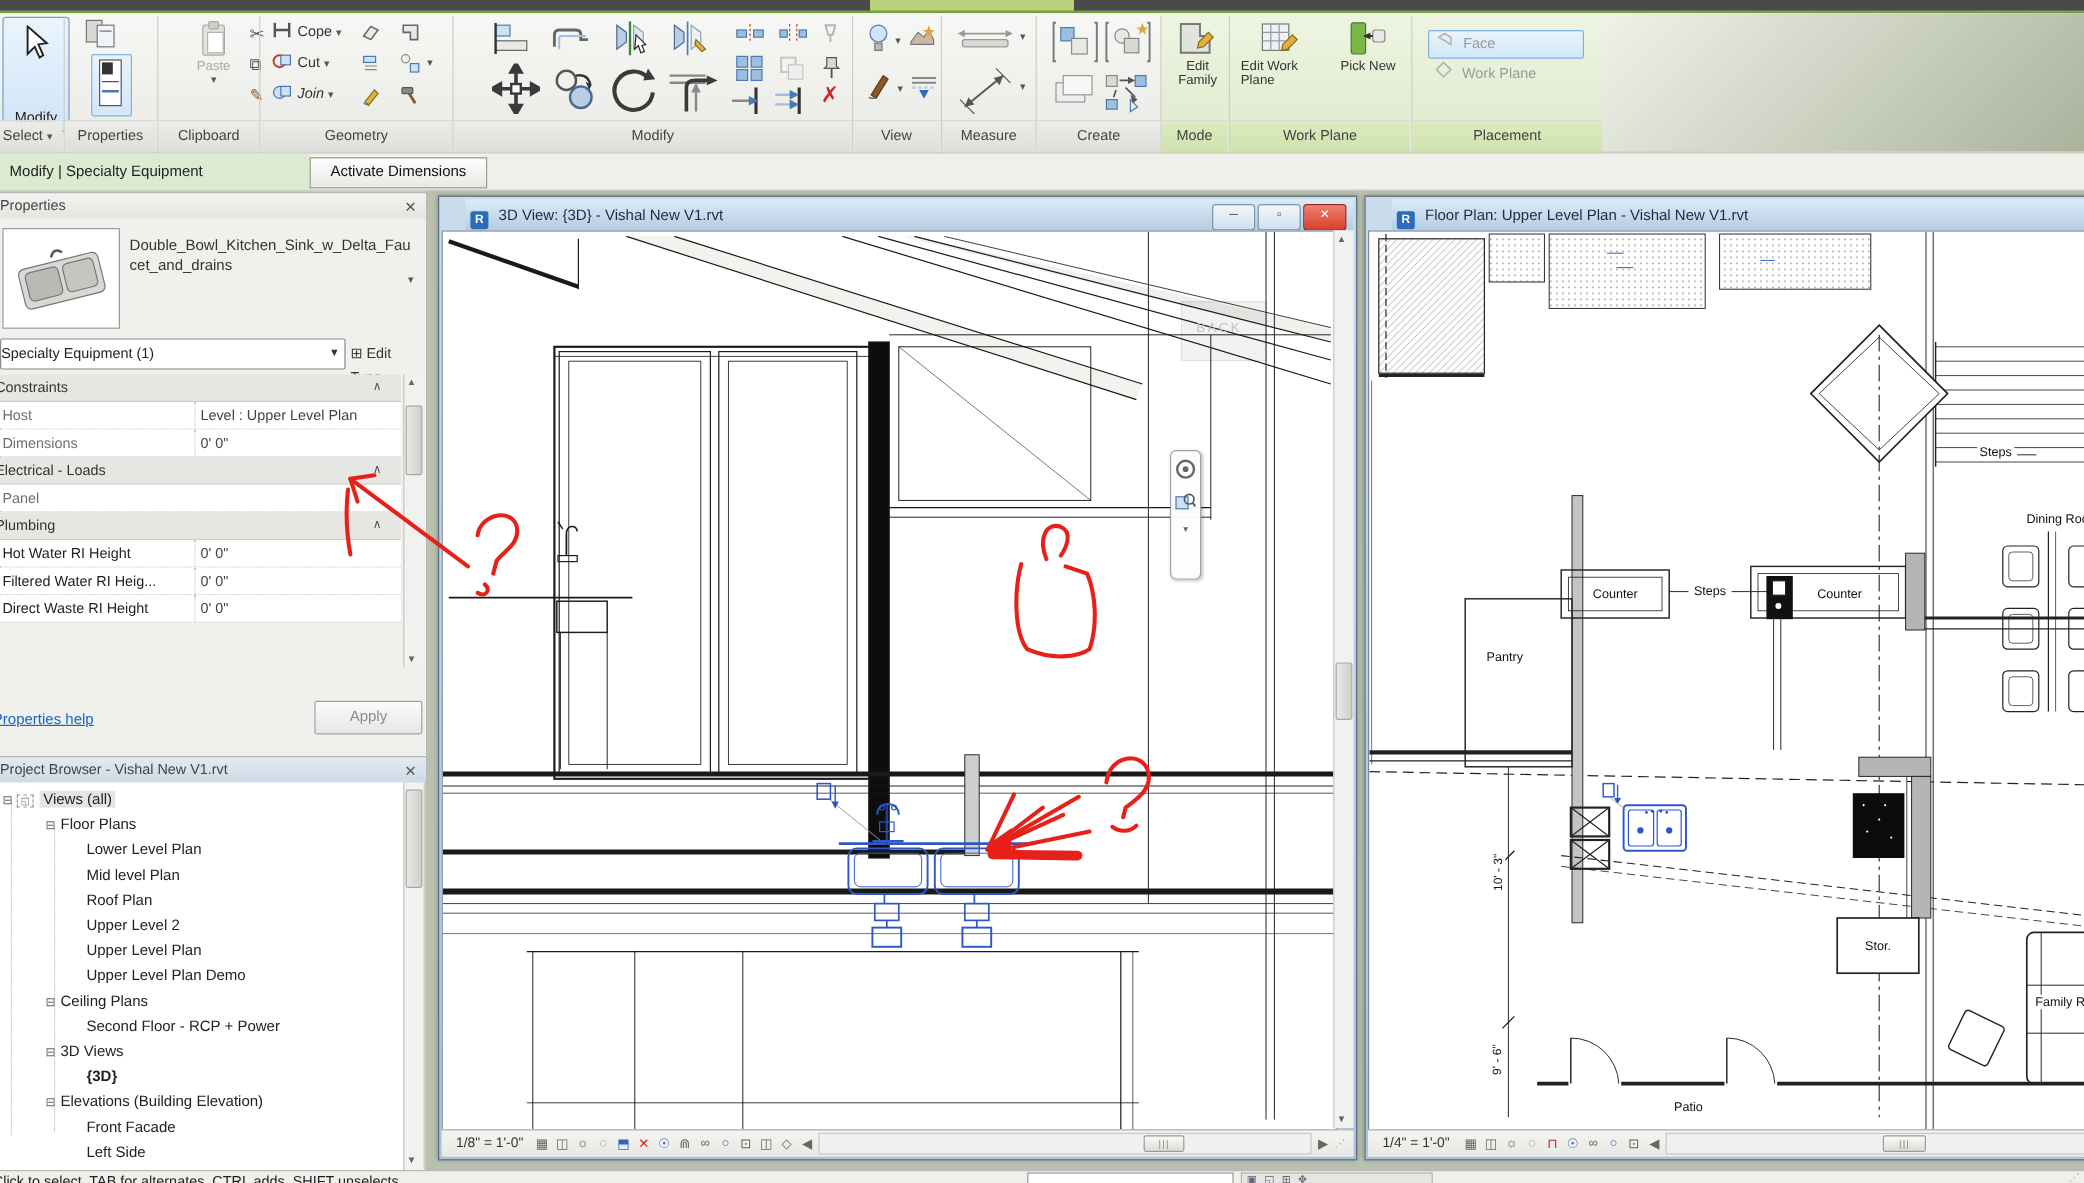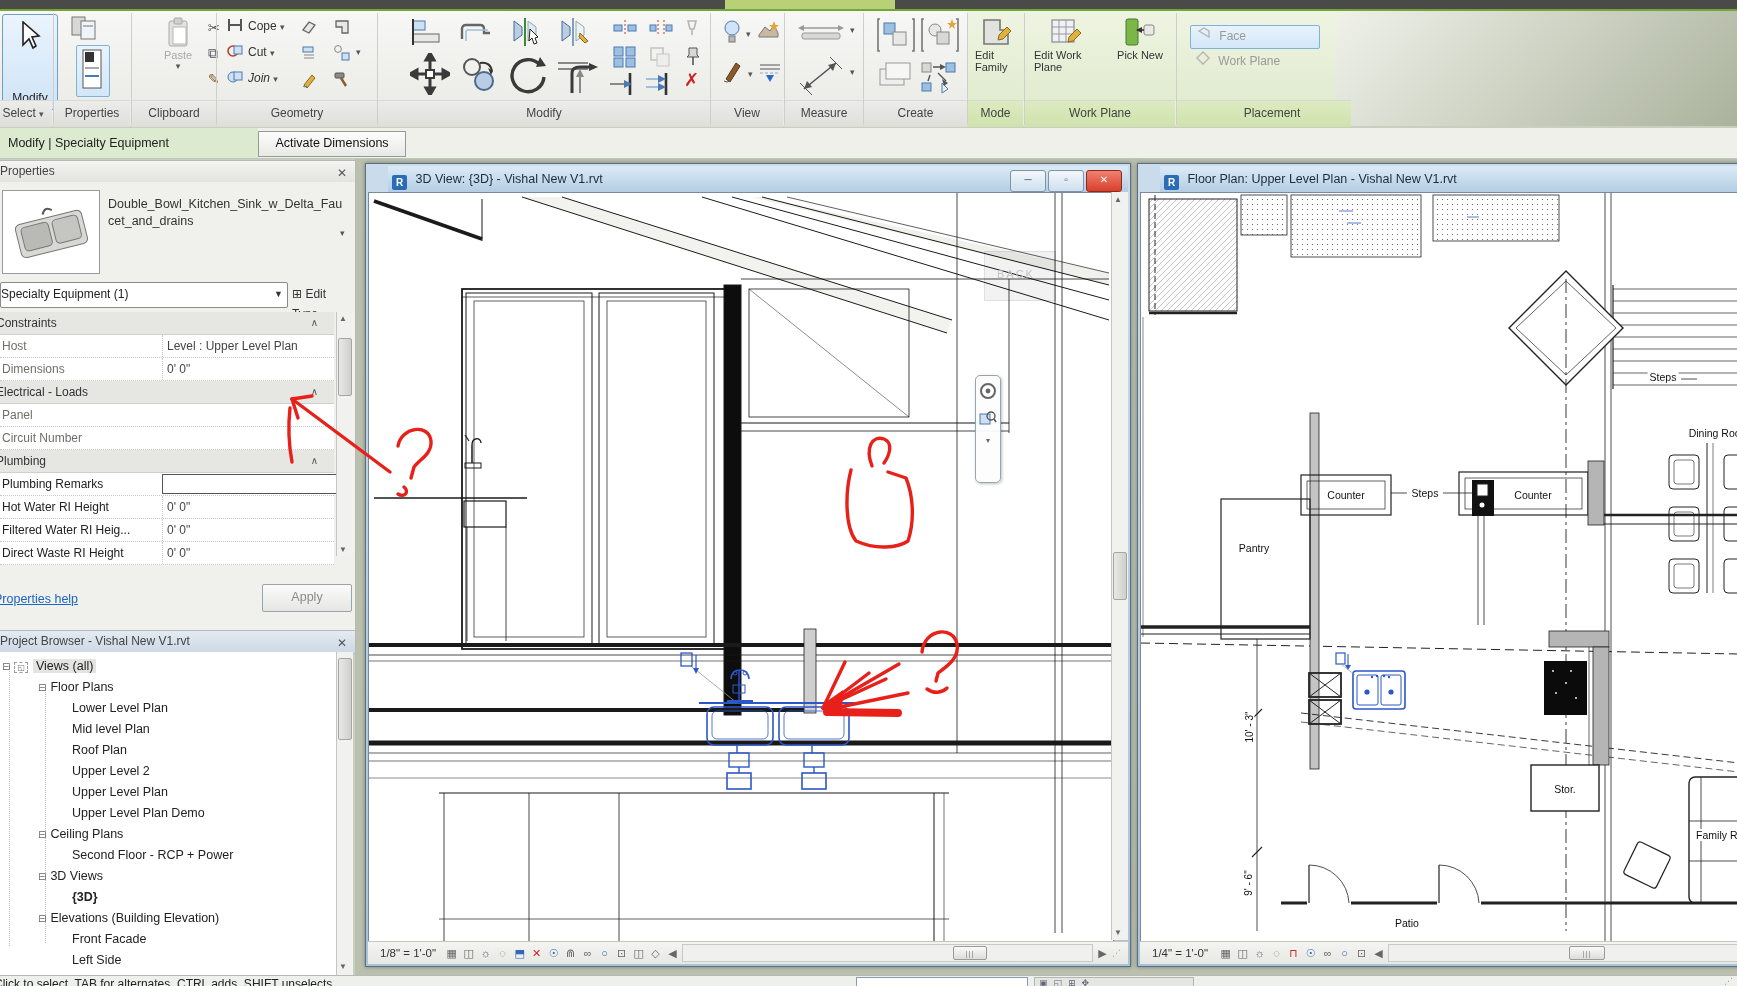--- a/index.html
+++ b/index.html
@@ -398,21 +398,21 @@
         </svg>
       </div>
     <div class="plabel" style="left:864px;width:103px;"><span>Create</span></div>
     <div class="pdiv" style="left:967px;"></div>
 
     <div class="bigbtn" style="left:975px;top:6px;width:46px;">
       <svg width="34" height="32" viewBox="0 0 34 32">
           <path d="M3,3 h16 v10 h8 v14 h-24 z" fill="#e2e2de" stroke="#777" stroke-width="1.6"></path>
           <path d="M18,18 l8,-8 4,4 -8,8 -5,1 z" fill="#e0b13c" stroke="#8a6a1a"></path>
         </svg>
-      <span style="text-align:left;white-space:pre-line;">Edit Family</span>
+      <span style="text-align:center;white-space:pre-line;">Edit Family</span>
     </div>
     <div class="plabel green" style="left:968px;width:55px;"><span>Mode</span></div>
     <div class="pdiv" style="left:1024px;"></div>
 
     <div class="bigbtn" style="left:1034px;top:6px;width:66px;">
       <svg width="36" height="32" viewBox="0 0 36 32">
           <rect x="3" y="3" width="22" height="22" fill="#eef2f6" stroke="#777"></rect>
           <path d="M3,10 h22 M3,17 h22 M10,3 v22 M17,3 v22" stroke="#999"></path>
           <path d="M20,20 l8,-8 4,4 -8,8 -5,1 z" fill="#e0b13c" stroke="#8a6a1a"></path>
         </svg>
@@ -435,21 +435,21 @@
             <path d="M2,5 l5,-3 5,3 v6 l-5,-3 z" fill="none" stroke="#b5b5b1" stroke-width="1.4"></path>
           </svg></span>
       <span style="margin-left:5px;">Face</span>
     </div>
     <div class="a" style="left:1190px;top:40px;width:122px;height:22px;line-height:20px;padding-left:6px;color:#9a9a96;">
       <span class="ico"><svg width="14" height="14" viewBox="0 0 14 14">
             <path d="M7,1 l6,6 -6,6 -6,-6 z" fill="none" stroke="#b5b5b1" stroke-width="1.4"></path>
           </svg></span>
       <span style="margin-left:5px;">Work Plane</span>
     </div>
-    <div class="plabel green" style="left:1177px;width:158px;padding-left:16px;"><span>Placement</span></div>
+    <div class="plabel green" style="left:1177px;width:158px;"><span>Placement</span></div>
   </div>
 
   <div id="ctxbar" class="a">
     <div class="seg">Modify | Specialty Equipment</div>
     <div id="actdim">Activate Dimensions</div>
   </div>
 
   <div class="a" style="left:355px;top:159px;width:1382px;height:816px;background:#b9c0ae;"></div>
 
   <div class="a palhead" style="left:0;top:160px;width:355px;height:22px;line-height:21px;">
@@ -494,31 +494,23 @@
           <span class="val">0'  0"</span>
         </div>
       <div class="row grp">
           <span class="lab clipL" style="color:#333;">Electrical - Loads</span>
           <span class="chev">∧</span>
         </div>
       <div class="row">
           <span class="lab">Panel</span>
           <span class="val"></span>
         </div>
-      <div class="row">
-          <span class="lab">Circuit Number</span>
-          <span class="val"></span>
-        </div>
       <div class="row grp">
           <span class="lab clipL" style="color:#333;">Plumbing</span>
           <span class="chev">∧</span>
-        </div>
-      <div class="row">
-          <span class="lab" style="color:#222;">Plumbing Remarks</span>
-          <span class="val" style="border:1px solid #555;background:#fff;height:18px;top:1px;"></span>
         </div>
       <div class="row">
           <span class="lab" style="color:#222;">Hot Water RI Height</span>
           <span class="val">0'  0"</span>
         </div>
       <div class="row">
           <span class="lab" style="color:#222;">Filtered Water RI Heig...</span>
           <span class="val">0'  0"</span>
         </div>
       <div class="row">

